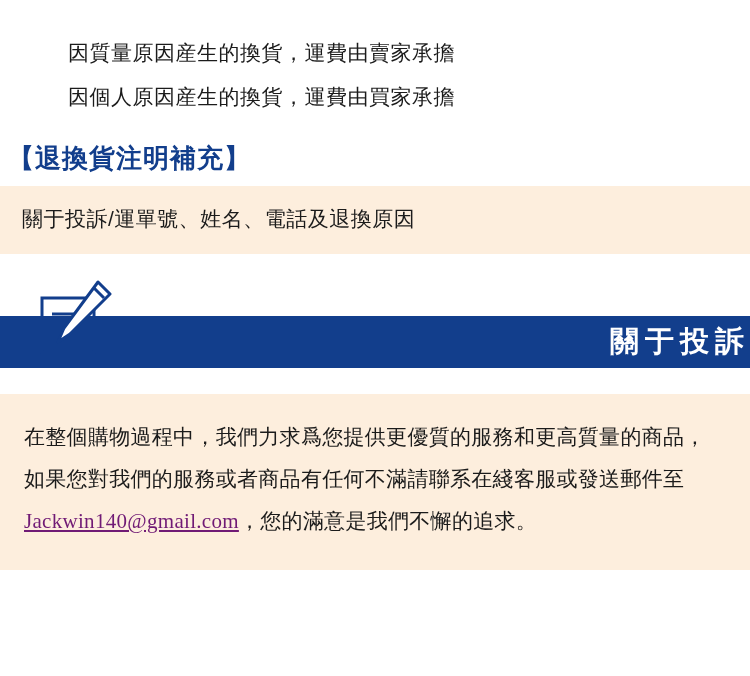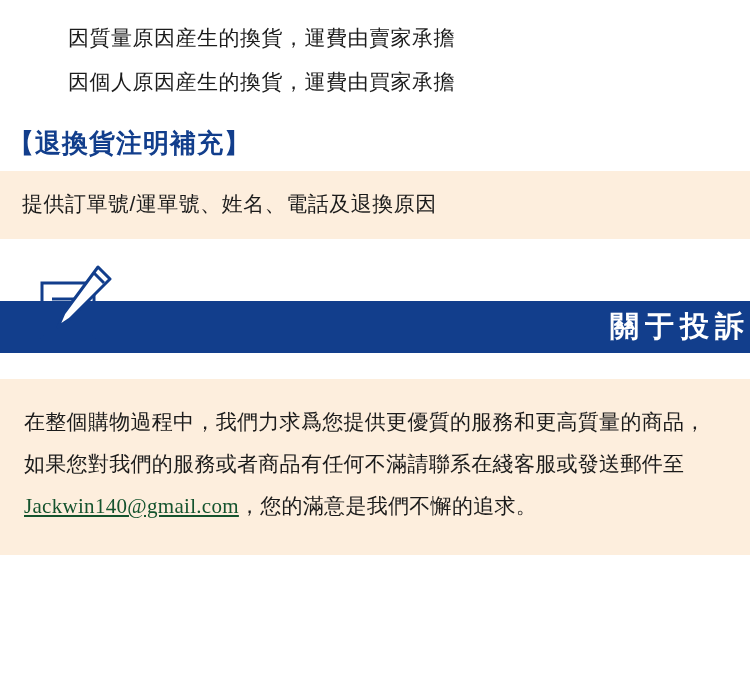--- a/index.html
+++ b/index.html
@@ -15,21 +15,21 @@
     overflow: hidden;
   }
   .page {
     position: relative;
     width: 750px;
     height: 676px;
   }
 
   
   .top-lines {
-    padding-top: 16px;
+    padding-top: 31px;
   }
   .top-line {
     font-size: 21px;
     line-height: 44px;
     color: #1b1b1b;
     padding-left: 68px;
     letter-spacing: 0.5px;
     white-space: nowrap;
   }
 
@@ -99,40 +99,40 @@
     height: 176px;
     box-sizing: border-box;
   }
   .body-par {
     font-size: 21px;
     line-height: 42px;
     color: #1b1b1b;
     letter-spacing: 0.3px;
   }
   .email {
-    color: #14532d;
+    color: #701a75;
     text-decoration: underline;
     font-family: "Liberation Serif", "DejaVu Serif", serif;
     font-size: 21px;
   }
 </style>
 </head>
 <body>
 
 <div class="page">
 
   <div class="top-lines">
     <div class="top-line">因質量原因産生的換貨，運費由賣家承擔</div>
     <div class="top-line">因個人原因産生的換貨，運費由買家承擔</div>
   </div>
 
   <div class="section-heading">【退換貨注明補充】</div>
 
   <div class="note-box">
-    <div class="note-line">提供訂單號/運單號、姓名、電話及退換原因</div>
+    <div class="note-line">關于投訴/運單號、姓名、電話及退換原因</div>
   </div>
 
   <div class="banner-wrap">
     <div class="banner">
       <span class="banner-title">關于投訴</span>
     </div>
     <span class="pencil-badge">
       <svg width="76" height="78" viewBox="0 0 76 78" xmlns="http://www.w3.org/2000/svg">
 
         <rect x="6" y="18" width="52" height="54" fill="none" stroke="#123e8c" stroke-width="3"></rect>

